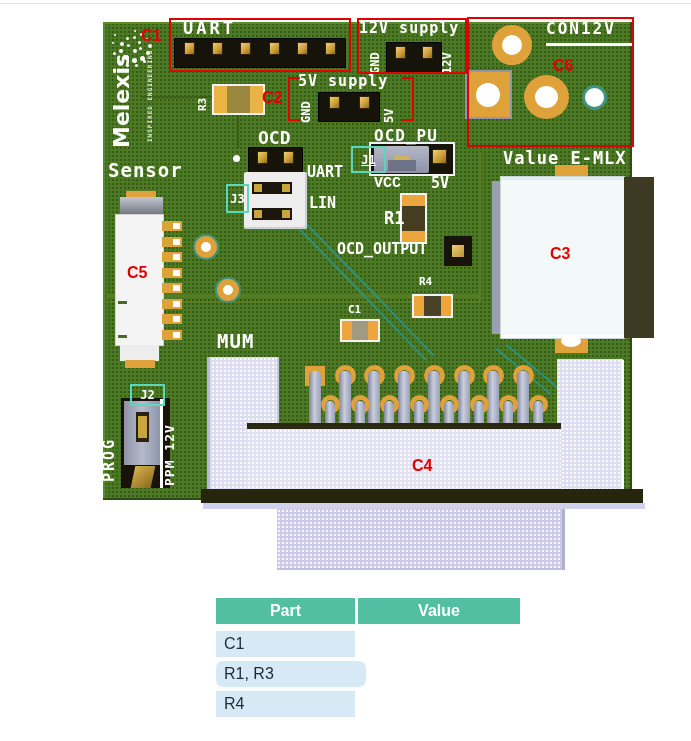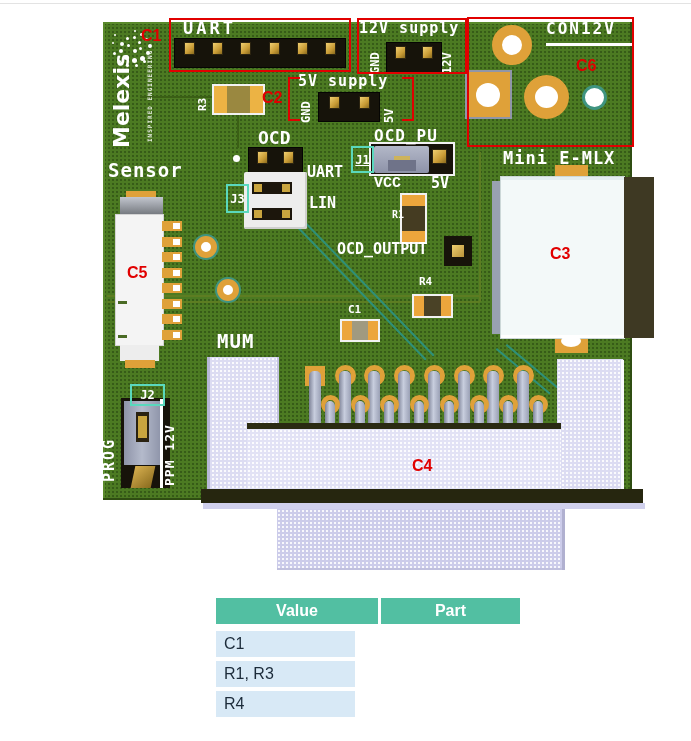--- a/index.html
+++ b/index.html
@@ -248,63 +248,63 @@
   <div class="silk" style="left:298px;top:74px;font-size:15px;letter-spacing:1px;">5V supply</div>
   <div class="silk vtext" style="left:300px;top:91px;height:32px;font-size:12px;">GND</div>
   <div class="silk vtext" style="left:383px;top:93px;height:30px;font-size:12px;">5V</div>
   <div class="silk vtext" style="left:197px;top:85px;height:26px;font-size:11px;">R3</div>
   <div class="silk" style="left:258px;top:129px;font-size:18px;">OCD</div>
   <div class="silk" style="left:307px;top:165px;font-size:15px;">UART</div>
   <div class="silk" style="left:309px;top:196px;font-size:15px;">LIN</div>
   <div class="silk" style="left:374px;top:128px;font-size:16px;letter-spacing:1px;">OCD_PU</div>
   <div class="silk" style="left:374px;top:176px;font-size:15px;font-family:Liberation Mono, monospace;">VCC</div>
   <div class="silk" style="left:431px;top:176px;font-size:15px;">5V</div>
-  <div class="silk" style="left:384px;top:210px;font-size:10px;margin-left:8px;">R1</div>
+  <div class="silk" style="left:384px;top:210px;font-size:17px;">R1</div>
   <div class="silk" style="left:337px;top:242px;font-size:15px;">OCD_OUTPUT</div>
   <div class="silk" style="left:419px;top:276px;font-size:11px;">R4</div>
   <div class="silk" style="left:348px;top:304px;font-size:11px;">C1</div>
   <div class="silk" style="left:108px;top:161px;font-size:19px;letter-spacing:1px;">Sensor</div>
   <div class="silk" style="left:217px;top:332px;font-size:19px;letter-spacing:1px;">MUM</div>
-  <div class="silk" style="left:503px;top:150px;font-size:17px;letter-spacing:1px;">Mini E-MLX</div>
+  <div class="silk" style="left:503px;top:150px;font-size:17px;letter-spacing:1px;">Value E-MLX</div>
   <div class="silk vtext" style="left:102px;top:400px;height:82px;font-size:15px;letter-spacing:2px;">PROG</div>
   <div class="silk vtext" style="left:163px;top:396px;height:90px;font-size:13px;letter-spacing:1px;">PPM 12V</div>
 
-  <div class="jbox" style="left:351px;top:146px;width:23px;height:27px;text-decoration:underline;">
+  <div class="jbox" style="left:351px;top:146px;width:35px;height:27px;text-decoration:underline;">
     <span>J1</span>
   </div>
   <div class="jbox" style="left:130px;top:384px;width:35px;height:22px;">
     <span>J2</span>
   </div>
   <div class="jbox" style="left:226px;top:184px;width:23px;height:29px;">
     <span>J3</span>
   </div>
 
   <div class="rbox" style="left:169px;top:18px;width:182px;height:54px;"></div>
   <div class="rbox" style="left:357px;top:18px;width:110px;height:56px;"></div>
   <div class="rbox" style="left:467px;top:17px;width:167px;height:130px;"></div>
   <div class="abs" style="left:288px;top:77px;width:12px;height:44px;border:2px solid var(--red);border-right:none;box-sizing:border-box;"></div>
   <div class="abs" style="left:402px;top:77px;width:12px;height:44px;border:2px solid var(--red);border-left:none;box-sizing:border-box;"></div>
   <div class="rlabel" style="left:141px;top:27px;">C1</div>
   <div class="rlabel" style="left:262px;top:89px;">C2</div>
-  <div class="rlabel" style="left:576px;top:57px;">C6</div>
+  <div class="rlabel" style="left:553px;top:57px;">C6</div>
   <div class="rlabel" style="left:550px;top:245px;">C3</div>
   <div class="rlabel" style="left:127px;top:264px;">C5</div>
   <div class="rlabel" style="left:412px;top:457px;">C4</div>
 
   <div class="ptable" style="left:216px;top:598px;width:304px;">
     <div class="trow thead">
+      <div class="th" style="width:139px;">Part</div>
       <div class="th" style="width:162px;">Value</div>
-      <div class="th" style="width:139px;">Part</div>
     </div>
     <div>
         <div class="trow" style="">
           <div class="td" style="width:139px;">C1</div>
         </div>
         <div class="trow" style="">
-          <div class="td" style="width:139px;">R1, R3</div>
+          <div class="td" style="width:150px;border-radius:7px;">R1, R3</div>
         </div>
         <div class="trow" style="">
           <div class="td" style="width:139px;">R4</div>
         </div>
       </div>
   </div>
 
 </div>
 
 </body></html>

